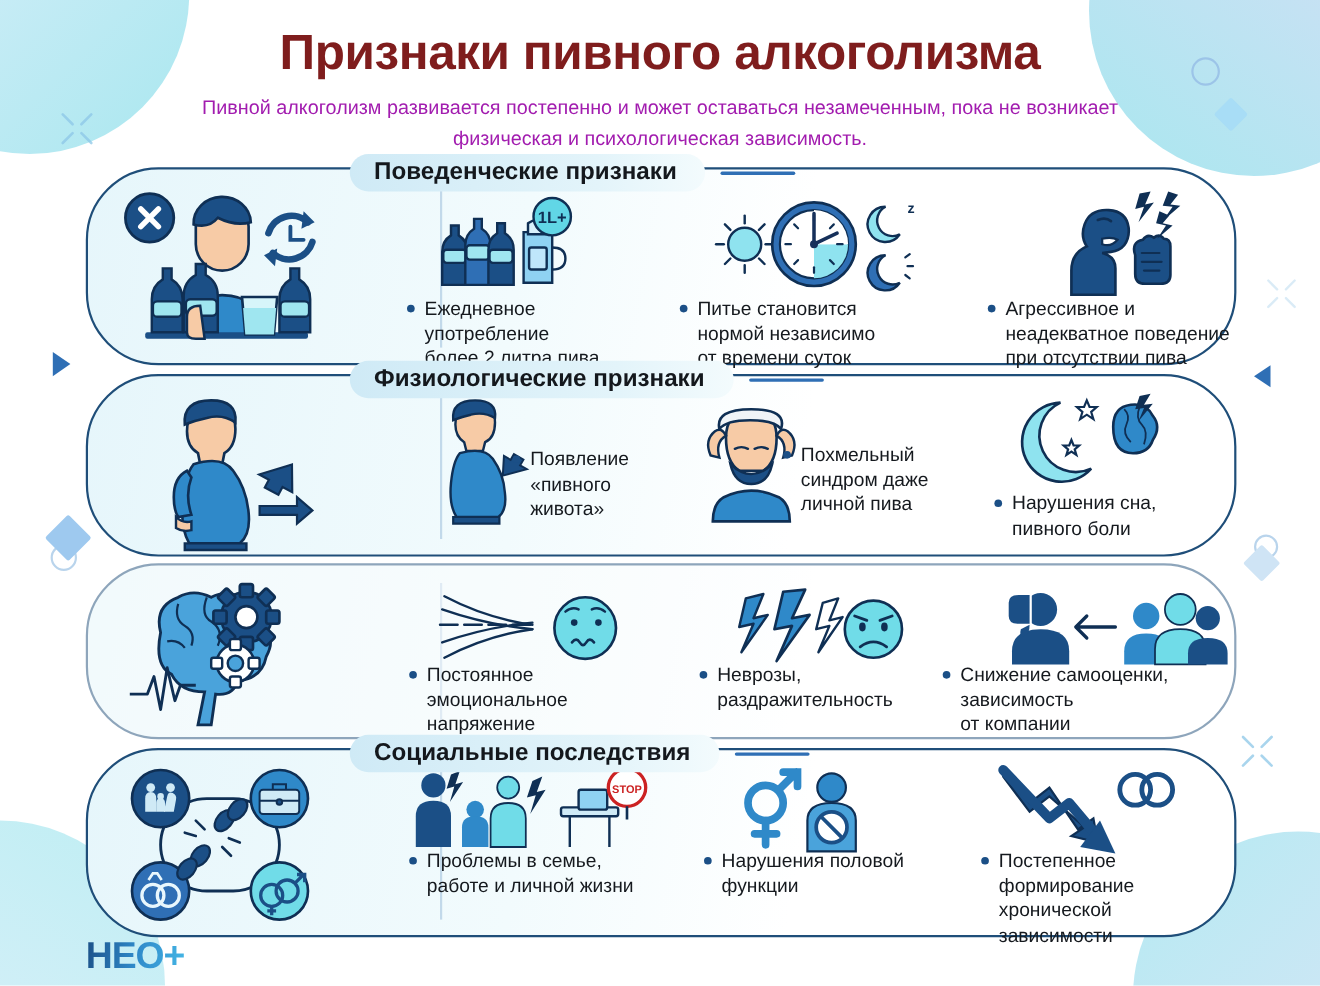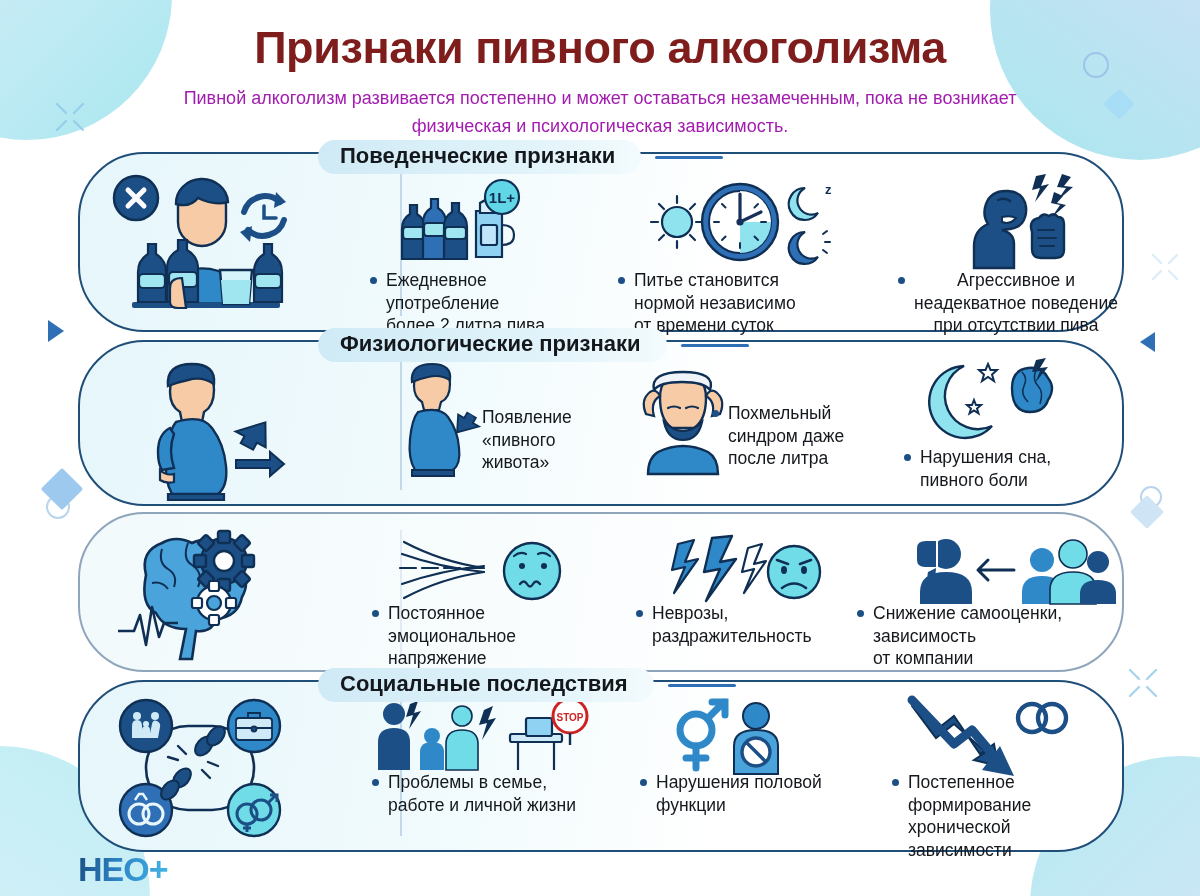--- a/index.html
+++ b/index.html
@@ -270,21 +270,21 @@
       </div>
   </div>
   <div class="bullets" style="left:618px;top:269px;width:222px;">
     <div class="b-item">
         <span class="dot"></span>
         <span class="b-txt">Питье становится
 нормой независимо
 от времени суток</span>
       </div>
   </div>
-  <div class="bullets" style="left:898px;top:269px;width:238px;text-align:center;">
+  <div class="bullets" style="left:898px;top:269px;width:238px;">
     <div class="b-item">
         <span class="dot"></span>
         <span class="b-txt">Агрессивное и
 неадекватное поведение
 при отсутствии пива</span>
       </div>
   </div>
 
   <div class="card s2">
     <div class="card-inner">
@@ -358,21 +358,21 @@
         <span class="b-txt">Появление
 «пивного
 живота»</span>
       </div>
   </div>
   <div class="bullets" style="left:712px;top:402px;width:200px;">
     <div class="b-item">
         <span class="dot"></span>
         <span class="b-txt">Похмельный
 синдром даже
-после литра</span>
+личной пива</span>
       </div>
   </div>
   <div class="bullets" style="left:904px;top:446px;width:220px;">
     <div class="b-item">
         <span class="dot"></span>
         <span class="b-txt">Нарушения сна,
 пивного боли</span>
       </div>
   </div>
 

